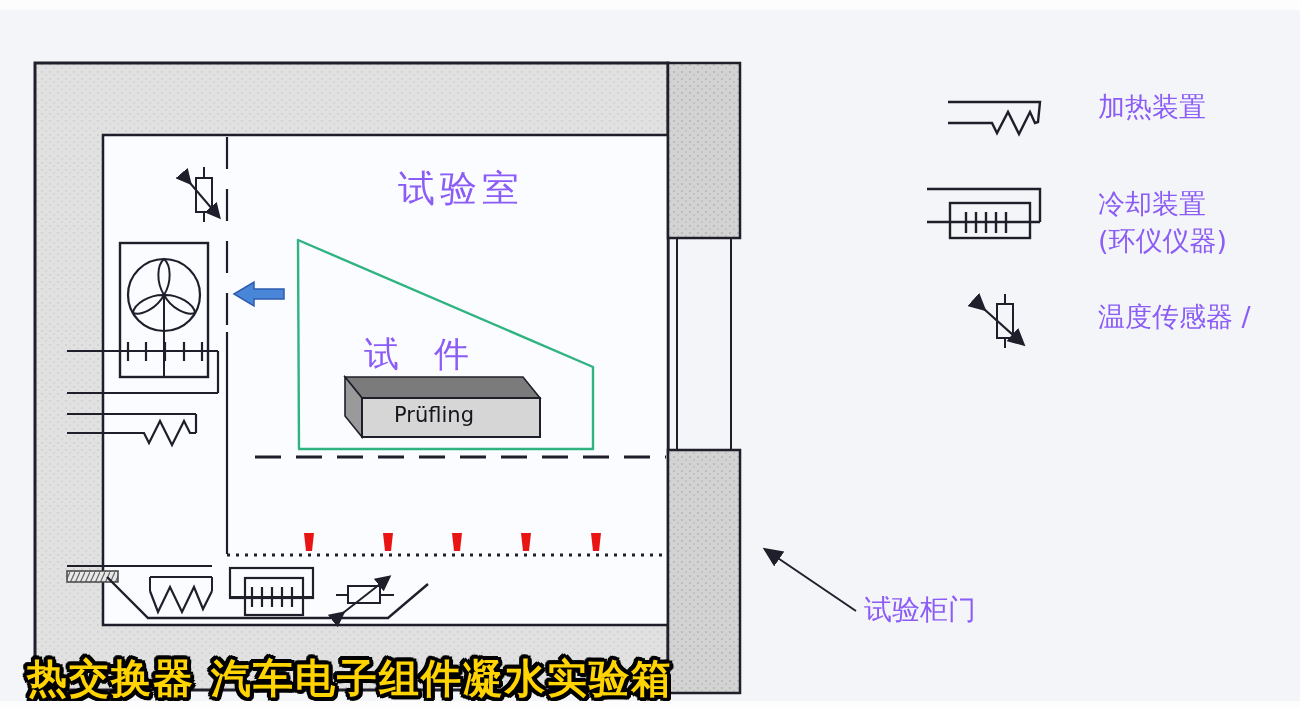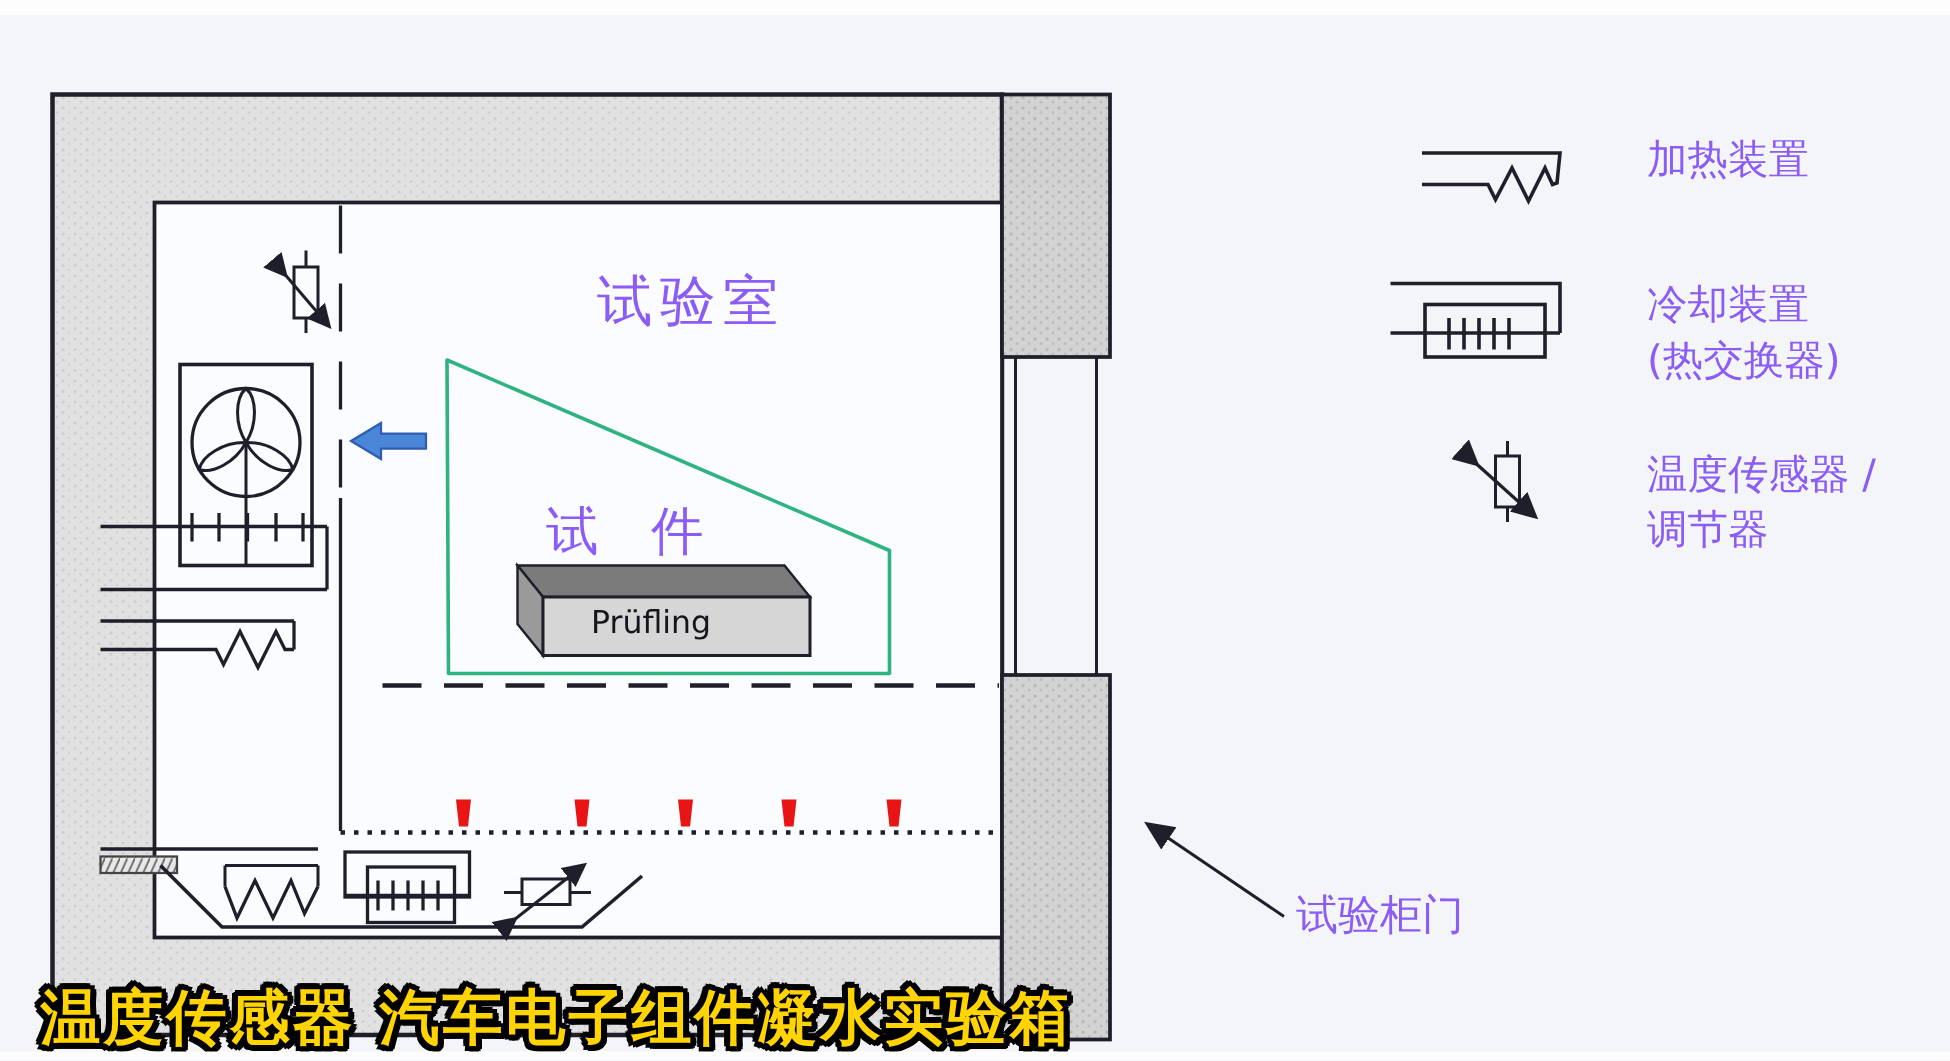--- a/index.html
+++ b/index.html
@@ -2,21 +2,21 @@
 <html><head>
 <meta charset="utf-8">
 <style>
   html,body{margin:0;padding:0;background:#f3f5f9;}
   .stage{position:relative;width:1300px;height:707px;background:#f3f5f9;overflow:hidden;
          font-family:"DejaVu Sans", sans-serif;}
   .topstrip{position:absolute;left:0;top:0;width:1300px;height:10px;background:#fdfdfd;}
   .botstrip{position:absolute;left:0;top:701px;width:1300px;height:6px;background:#fdfdfd;}
   svg.layer{position:absolute;left:0;top:0;}
   .lbl{position:absolute;color:#8b5cf6;white-space:nowrap;}
-  .chamber-title{left:398px;top:176px;font-size:37px;letter-spacing:5px;}
+  .chamber-title{left:398px;top:164px;font-size:37px;letter-spacing:5px;}
   .specimen-label{left:364px;top:331px;font-size:35px;}
   .prufling{left:362px;top:403px;width:144px;text-align:center;font-size:21px;color:#15151c;}
   .legend-label{left:1098px;font-size:27px;line-height:37px;}
   .legend-1{top:88px;}
   .legend-2{top:185px;}
   .legend-3{top:298px;}
   .door-label{left:864px;top:591px;font-size:28px;}
   .caption{left:27px;top:651px;font-size:40px;font-weight:900;letter-spacing:2px;
            color:#ffd400;
            text-shadow:-3px -3px 0 #000,3px -3px 0 #000,-3px 3px 0 #000,3px 3px 0 #000,
@@ -173,24 +173,23 @@
 
   <div class="lbl chamber-title">试验室</div>
   <div class="lbl specimen-label">试　件</div>
   <div class="lbl prufling">Prüfling</div>
 
   <div class="lbl legend-label legend-1">
     <div>加热装置</div>
   </div>
   <div class="lbl legend-label legend-2">
     <div>冷却装置</div>
-    <div>(热交换器)</div>
+    <div>(环仪仪器)</div>
   </div>
   <div class="lbl legend-label legend-3">
     <div>温度传感器 /</div>
-    <div>调节器</div>
   </div>
 
   <div class="lbl door-label">试验柜门</div>
-  <div class="lbl caption">温度传感器 汽车电子组件凝水实验箱</div>
+  <div class="lbl caption">热交换器 汽车电子组件凝水实验箱</div>
 
   <div class="botstrip"></div>
 </div>
 
 </body></html>

